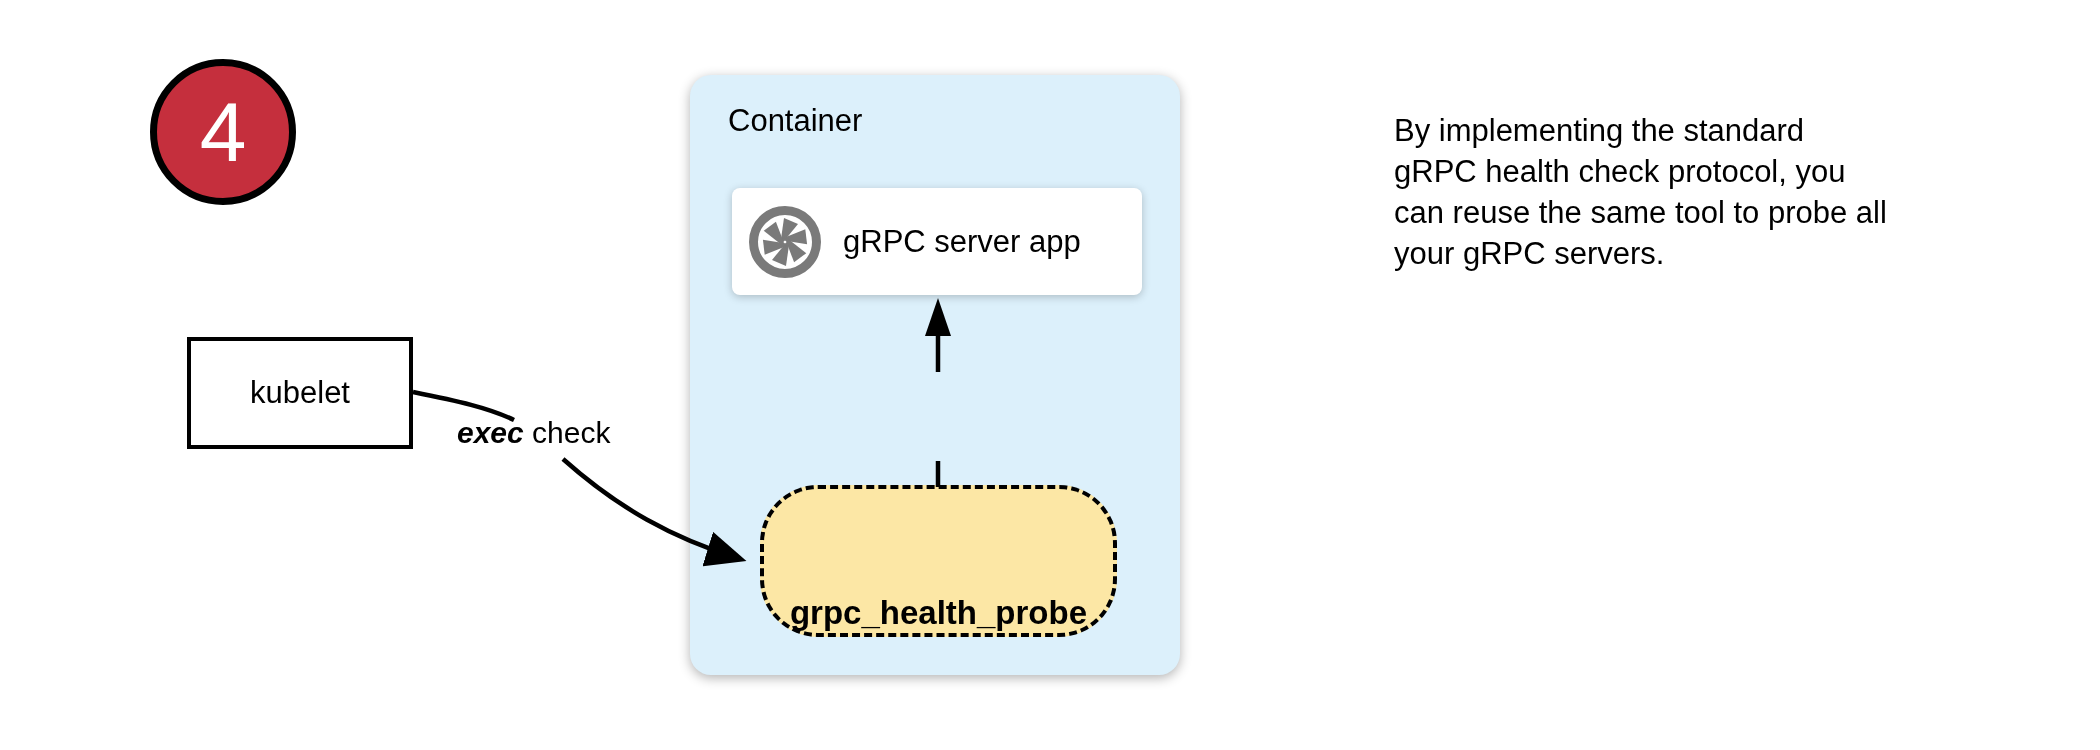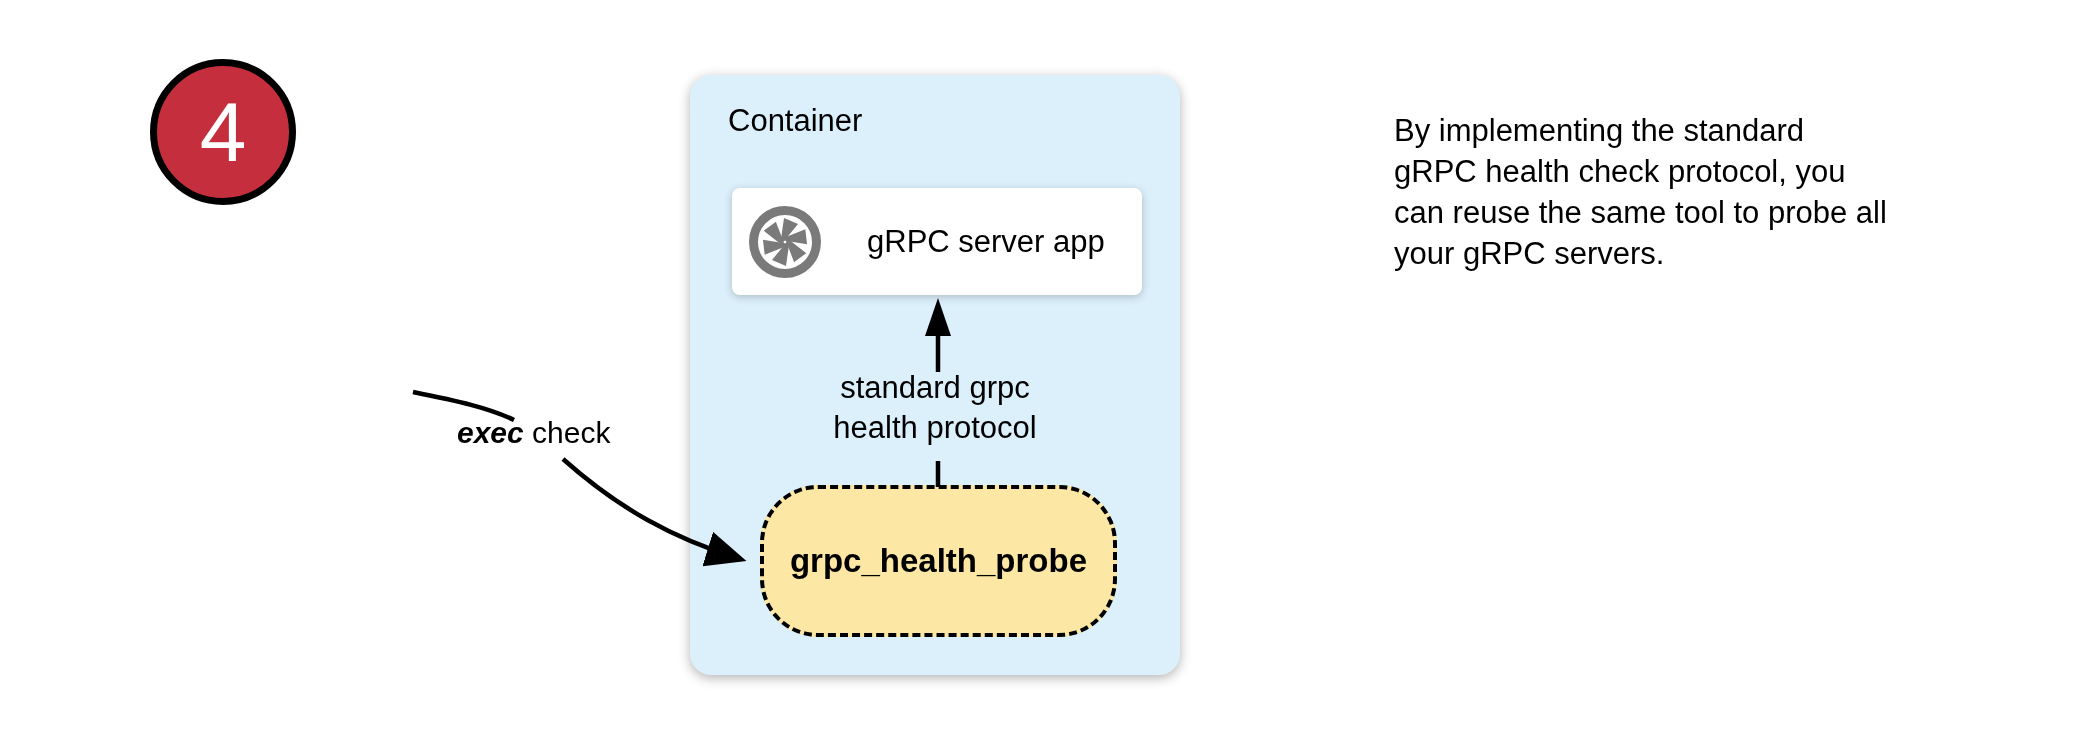--- a/index.html
+++ b/index.html
@@ -36,36 +36,36 @@
   }
   .container-title{
     position:absolute;left:38px;top:28px;font-size:31px;
   }
 
   
   .server-box{
     position:absolute;left:42px;top:113px;width:410px;height:107px;
     background:#fff;border-radius:8px;
     box-shadow:0 2px 8px rgba(0,0,0,0.22);
-    display:flex;align-items:center;gap:24px;
+    display:flex;align-items:center;
   }
   .server-icon{margin-left:17px;width:72px;height:72px;flex:0 0 auto;}
   .server-label{margin-left:22px;font-size:31px;}
 
   
   .protocol-label{
     position:absolute;left:95px;top:293px;width:300px;
     text-align:center;font-size:31px;line-height:40px;white-space:pre-line;
   }
 
   
   .probe-box{
     position:absolute;left:70px;top:410px;width:357px;height:152px;
     background:#FCE7A5;border:4px dashed #000;border-radius:58px;box-sizing:border-box;
-    display:flex;flex-direction:column;align-items:center;justify-content:center;
+    display:flex;flex-direction:column;align-items:center;justify-content:flex-end;
   }
   .probe-title{font-size:33px;font-weight:bold;line-height:40px;}
   .probe-subtitle{font-size:30px;line-height:38px;}
 
   
   .caption{
     position:absolute;left:1394px;top:110px;width:560px;
     font-size:31px;line-height:41px;white-space:pre-line;
   }
 
@@ -74,20 +74,23 @@
 </style>
 </head>
 <body>
 
 <div class="canvas">
 
   <div class="step-badge" style="background:#C52F3D;">
     <span>4</span>
   </div>
 
+  <div class="kubelet-box">
+    <span>kubelet</span>
+  </div>
 
   <div class="exec-label"><span class="b">exec</span><span> check</span></div>
 
   <div class="container-box">
     <div class="container-title">Container</div>
 
     <div class="server-box">
       <svg class="server-icon" viewBox="0 0 72 72">
         <circle cx="36" cy="36" r="31.5" fill="none" stroke="#7A7A7A" stroke-width="9"></circle>
         <g transform="translate(36,36)" fill="#7A7A7A">
@@ -95,22 +98,20 @@
           <path d="M -1 -24 L 13 -18 L -5 4 Z" transform="rotate(60)"></path>
           <path d="M -1 -24 L 13 -18 L -5 4 Z" transform="rotate(120)"></path>
           <path d="M -1 -24 L 13 -18 L -5 4 Z" transform="rotate(180)"></path>
           <path d="M -1 -24 L 13 -18 L -5 4 Z" transform="rotate(240)"></path>
           <path d="M -1 -24 L 13 -18 L -5 4 Z" transform="rotate(300)"></path>
         </g>
       </svg>
       <span class="server-label">gRPC server app</span>
     </div>
 
-    <div class="protocol-label">standard grpc
-health protocol</div>
 
     <div class="probe-box" style="background:#FCE7A5;">
       <div class="probe-title">grpc_health_probe</div>
     </div>
   </div>
 
   <div class="caption">By implementing the standard
 gRPC health check protocol, you
 can reuse the same tool to probe all
 your gRPC servers.</div>

